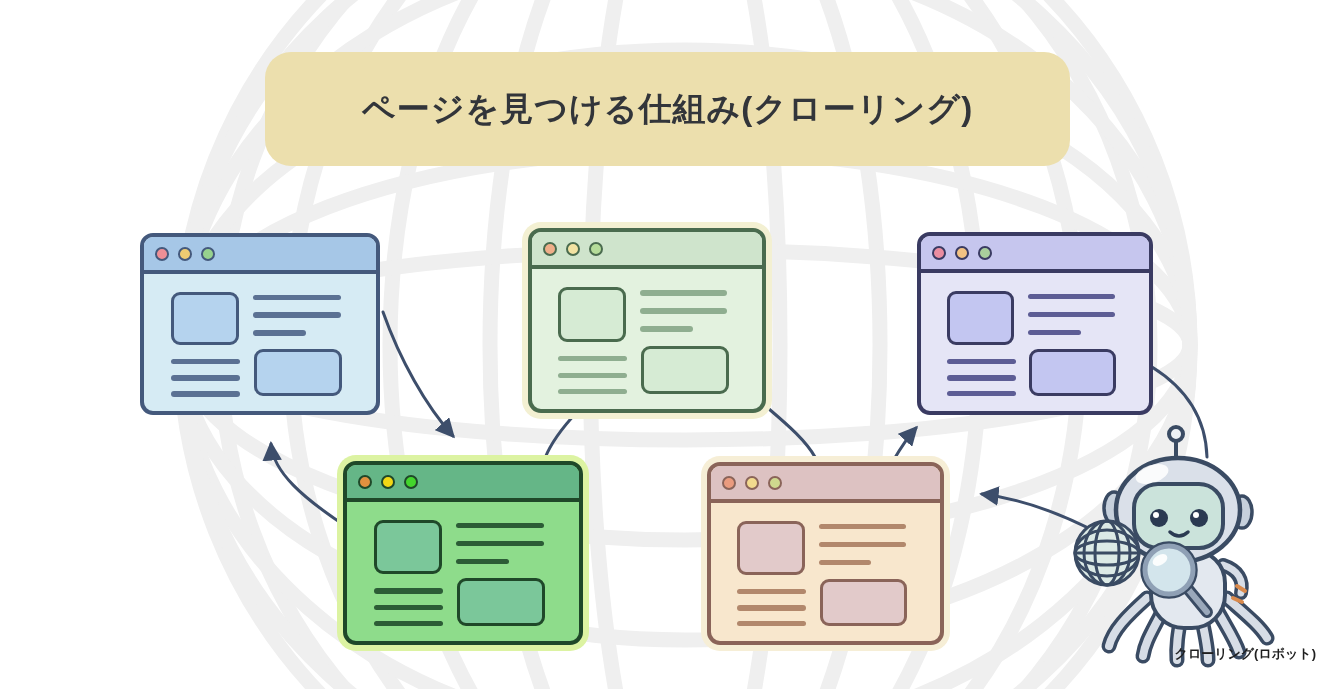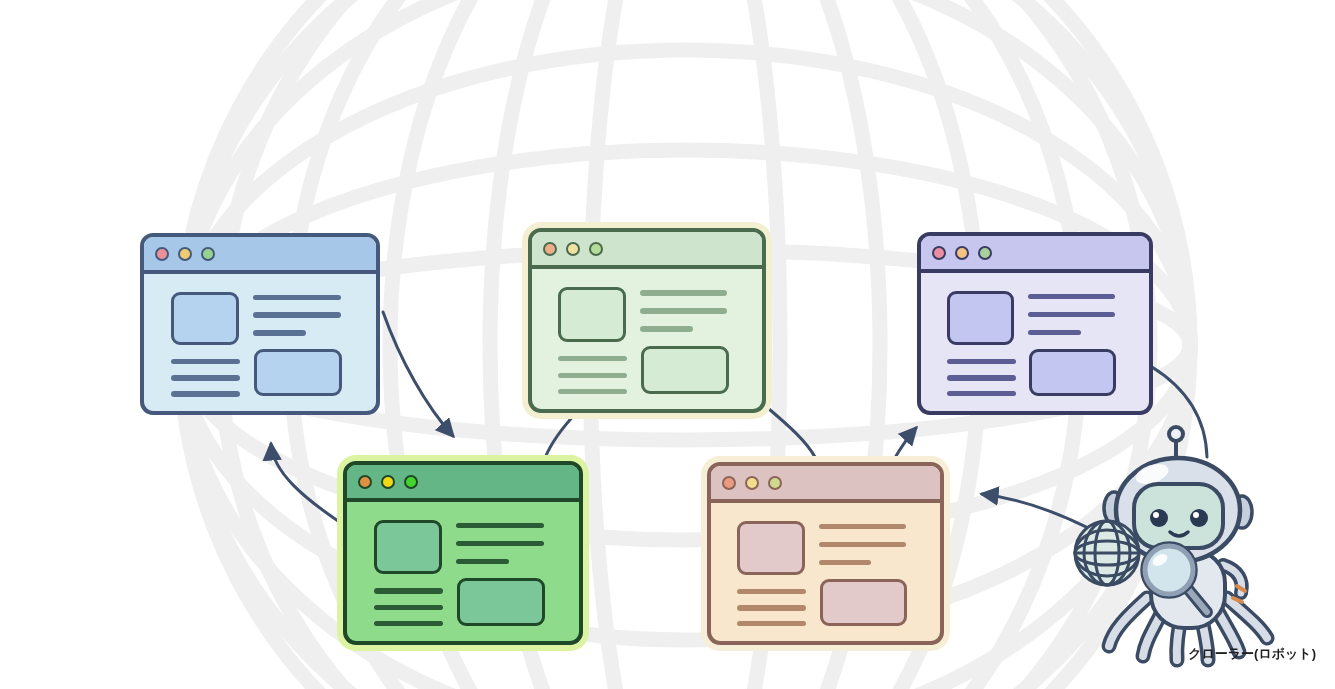--- a/index.html
+++ b/index.html
@@ -76,20 +76,23 @@
         <path d="M 383 312 C 400 360 426 406 453 436" stroke="#3d4e6b" marker-end="url(#ah)"></path>
         <path d="M 347 527 C 303 498 273 472 271 444" stroke="#3d4e6b" marker-end="url(#ah)"></path>
         <path d="M 577 412 C 562 428 551 443 545 458" stroke="#3d4e6b"></path>
         <path d="M 769 409 C 789 426 806 441 815 457" stroke="#3d4e6b"></path>
         <path d="M 893 461 C 900 449 907 438 916 428" stroke="#3d4e6b" marker-end="url(#ah)"></path>
         <path d="M 1152 367 C 1192 392 1206 424 1207 457" stroke="#3d4e6b"></path>
         <path d="M 1100 534 C 1062 514 1024 499 982 494" stroke="#3d4e6b" marker-end="url(#ah)"></path>
       </g>
   </svg>
 
+  <div id="banner">
+    <span class="banner-text">ページを見つける仕組み(クローリング)</span>
+  </div>
 
   <svg id="robot" viewBox="0 0 260 250">
 
     <g fill="none" stroke-linecap="round">
       <g stroke="#3a4b63" stroke-width="15">
         <path d="M 92 178 C 72 196 58 210 54 226"></path>
         <path d="M 108 190 C 98 210 90 222 88 236"></path>
         <path d="M 126 196 C 123 214 121 226 122 240"></path>
         <path d="M 146 196 C 150 214 153 226 153 240"></path>
         <path d="M 162 190 C 172 208 180 220 184 232"></path>
@@ -140,21 +143,21 @@
 
     <g>
       <line x1="133" y1="169" x2="152" y2="192" stroke="#3a4b63" stroke-width="12" stroke-linecap="round"></line>
       <line x1="133" y1="169" x2="152" y2="192" stroke="#9aa8ba" stroke-width="6" stroke-linecap="round"></line>
       <circle cx="114" cy="150" r="27" fill="none" stroke="#3a4b63" stroke-width="3.5"></circle>
       <circle cx="114" cy="150" r="24" fill="#d3e5ec" stroke="#8fa0b5" stroke-width="5"></circle>
       <ellipse cx="105" cy="140" rx="8" ry="5" fill="#ffffff" opacity="0.9" transform="rotate(-30 105 140)"></ellipse>
     </g>
   </svg>
 
-  <div id="robot-label">クローラー(ロボット)</div>
+  <div id="robot-label">クローリング(ロボット)</div>
 <div class="win" style="left: 140px; top: 233px; width: 240px; height: 182px; --wb: #44597c; --wt: #a6c7e7; --wbg: #d6ebf4; --wbox: #b5d3ee; --wline: #5b7193; --d1: #ed8f96; --d2: #edcb72; --d3: #97d28e;">
       <div class="win-titlebar">
         <span class="dot dot1"></span>
         <span class="dot dot2"></span>
         <span class="dot dot3"></span>
       </div>
       <div class="win-body">
         <div class="img-box"></div>
         <div class="tline r1"></div>
         <div class="tline r2"></div>

